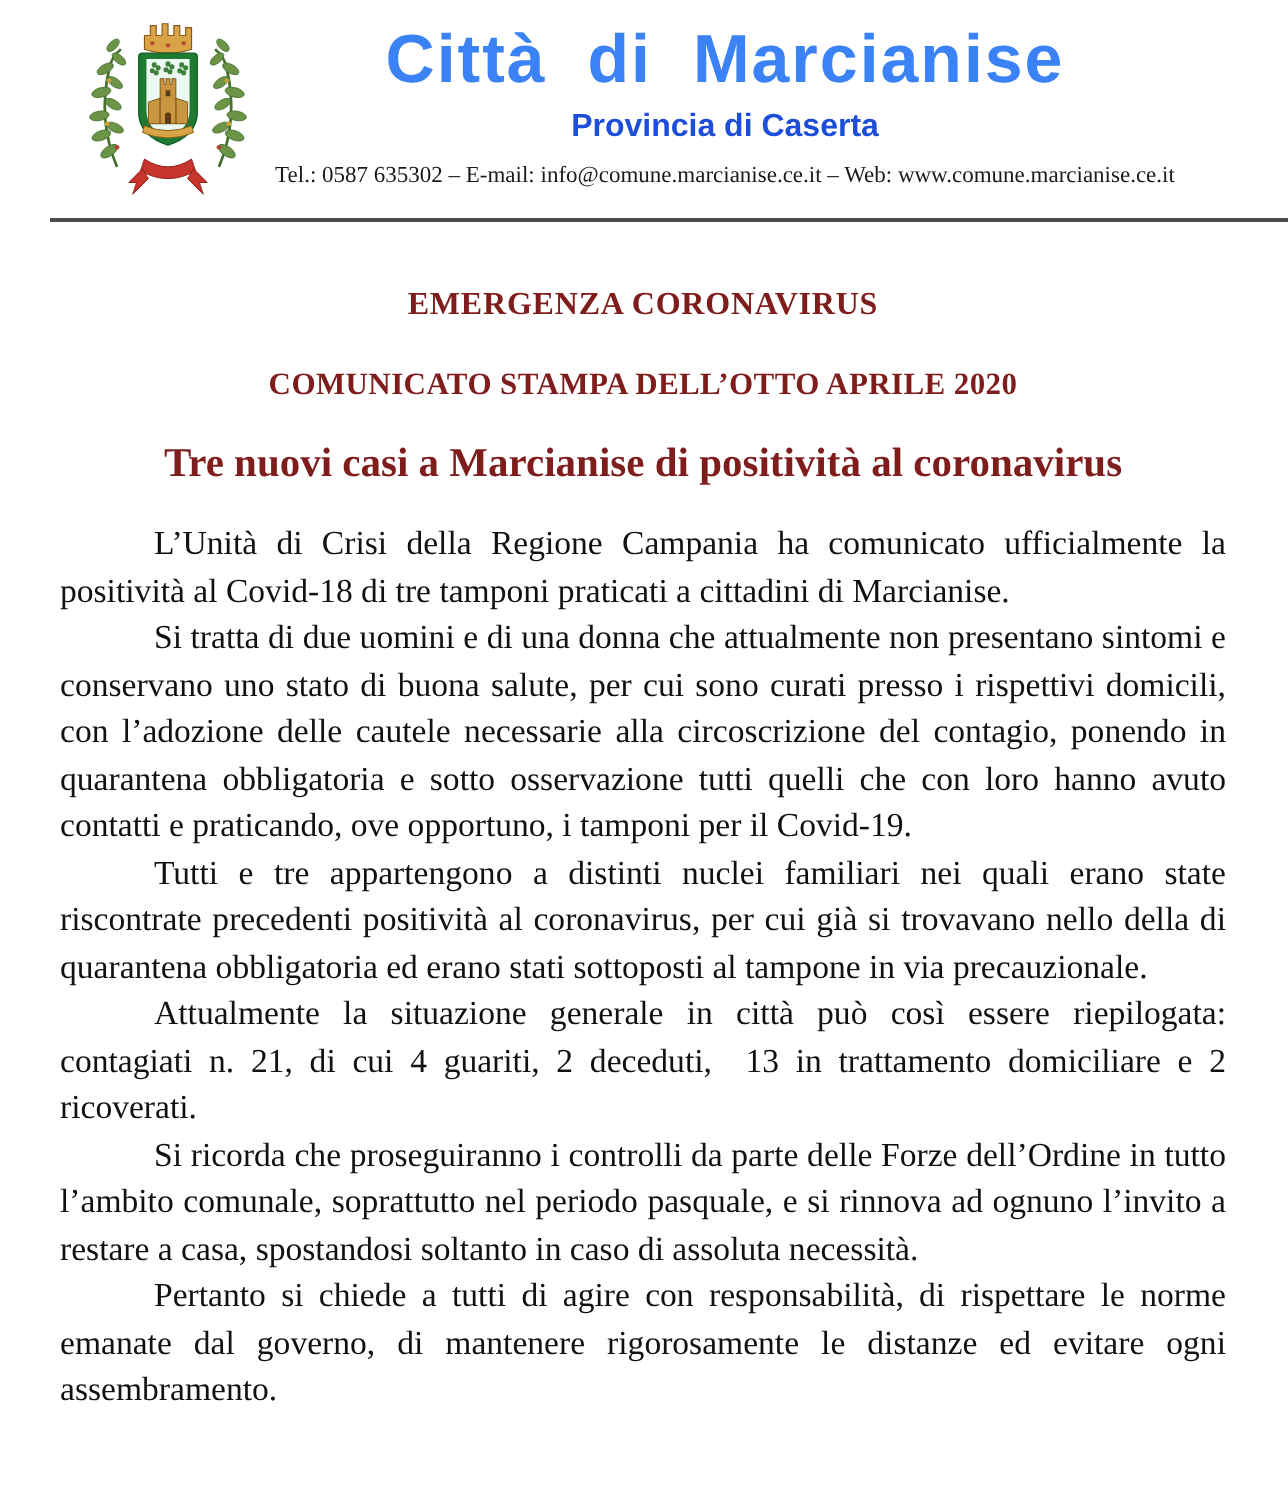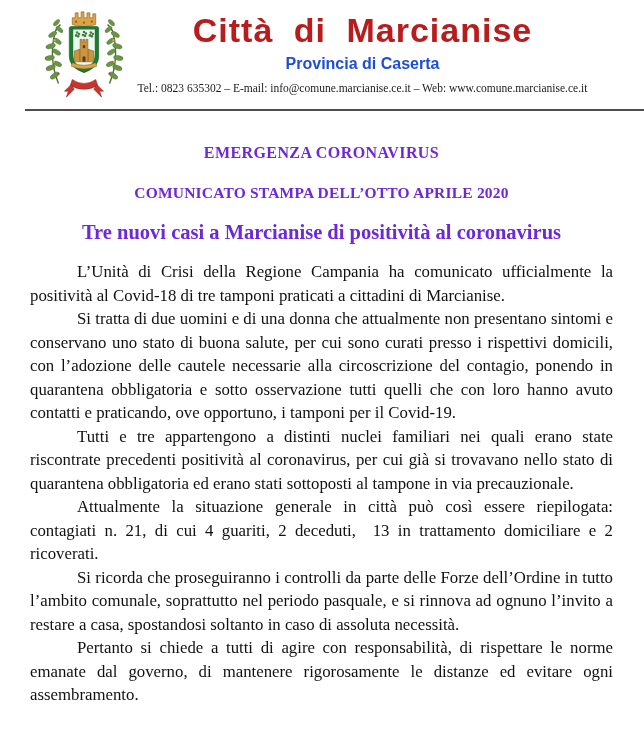--- a/index.html
+++ b/index.html
@@ -33,21 +33,21 @@
     width: 495px;
     text-align: center;
   }
   .app-title {
     font-family: "Liberation Sans", sans-serif;
     font-weight: bold;
     font-size: 34px;
     line-height: 36px;
     letter-spacing: 1px;
     word-spacing: 10px;
-    color: #b91c1c;
+    color: #3b82f6;
     white-space: nowrap;
   }
   .app-subtitle {
     font-family: "Liberation Sans", sans-serif;
     font-weight: bold;
     font-size: 16px;
     margin-top: 7px;
     color: #1d4ed8;
   }
   .contact-line {
@@ -56,21 +56,21 @@
     margin-top: 9px;
     color: #1a1a1a;
     white-space: nowrap;
   }
 
   
   main { padding: 0 31px 0 30px; }
   .h-emergency, .h-release, .doc-title {
     text-align: center;
     font-weight: bold;
-    color: #6d28d9;
+    color: #7f1d1d;
     font-family: "Liberation Serif", serif;
   }
   .h-emergency { margin: 33px 0 0; font-size: 16px;   letter-spacing: 0.4px; }
   .h-release   { margin: 22px 0 16px; font-size: 15.5px; letter-spacing: 0.2px; }
   .doc-title   { margin: 19px 0 0; font-size: 20.5px; }
   .body-text { margin-top: 16px; }
   .body-text p {
     margin: 0;
     font-size: 16.8px;
     line-height: 23.5px;
@@ -160,34 +160,34 @@
       <g stroke="#8f1f1a" stroke-width="0.5" fill="#c8342e">
         <path d="M30,76 Q42,84 54,76 L56,82 Q42,90 28,82 Z"></path>
         <path d="M29,81 L22,88 L26,88 L24,94 L32,86 Z"></path>
         <path d="M55,81 L62,88 L58,88 L60,94 L52,86 Z"></path>
       </g>
     </svg>
 
     <div class="header-text">
       <div class="app-title">Città  di  Marcianise</div>
       <div class="app-subtitle">Provincia di Caserta</div>
-      <div class="contact-line">Tel.: 0823 635302 – E-mail: info@comune.marcianise.ce.it – Web: www.comune.marcianise.ce.it</div>
+      <div class="contact-line">Tel.: 0587 635302 – E-mail: info@comune.marcianise.ce.it – Web: www.comune.marcianise.ce.it</div>
     </div>
 
     <div class="rule"></div>
   </header>
 
   <main>
     <div class="h-emergency">EMERGENZA CORONAVIRUS</div>
     <div class="h-release">COMUNICATO STAMPA DELL’OTTO APRILE 2020</div>
     <div class="doc-title">Tre nuovi casi a Marcianise di positività al coronavirus</div>
 
     <div class="body-text">
       <p>L’Unità di Crisi della Regione Campania ha comunicato ufficialmente la positività al Covid-18 di tre tamponi praticati a cittadini di Marcianise.</p>
       <p>Si tratta di due uomini e di una donna che attualmente non presentano sintomi e conservano uno stato di buona salute, per cui sono curati presso i rispettivi domicili, con l’adozione delle cautele necessarie alla circoscrizione del contagio, ponendo in quarantena obbligatoria e sotto osservazione tutti quelli che con loro hanno avuto contatti e praticando, ove opportuno, i tamponi per il Covid-19.</p>
-      <p>Tutti e tre appartengono a distinti nuclei familiari nei quali erano state riscontrate precedenti positività al coronavirus, per cui già si trovavano nello stato di quarantena obbligatoria ed erano stati sottoposti al tampone in via precauzionale.</p>
+      <p>Tutti e tre appartengono a distinti nuclei familiari nei quali erano state riscontrate precedenti positività al coronavirus, per cui già si trovavano nello della di quarantena obbligatoria ed erano stati sottoposti al tampone in via precauzionale.</p>
       <p class="bold">Attualmente la situazione generale in città può così essere riepilogata: contagiati n. 21, di cui 4 guariti, 2 deceduti, &nbsp;13 in trattamento domiciliare e 2 ricoverati.</p>
       <p>Si ricorda che proseguiranno i controlli da parte delle Forze dell’Ordine in tutto l’ambito comunale, soprattutto nel periodo pasquale, e si rinnova ad ognuno l’invito a restare a casa, spostandosi soltanto in caso di assoluta necessità.</p>
       <p>Pertanto si chiede a tutti di agire con responsabilità, di rispettare le norme emanate dal governo, di mantenere rigorosamente le distanze ed evitare ogni assembramento.</p>
     </div>
   </main>
 
 </div>
 
 </body></html>

